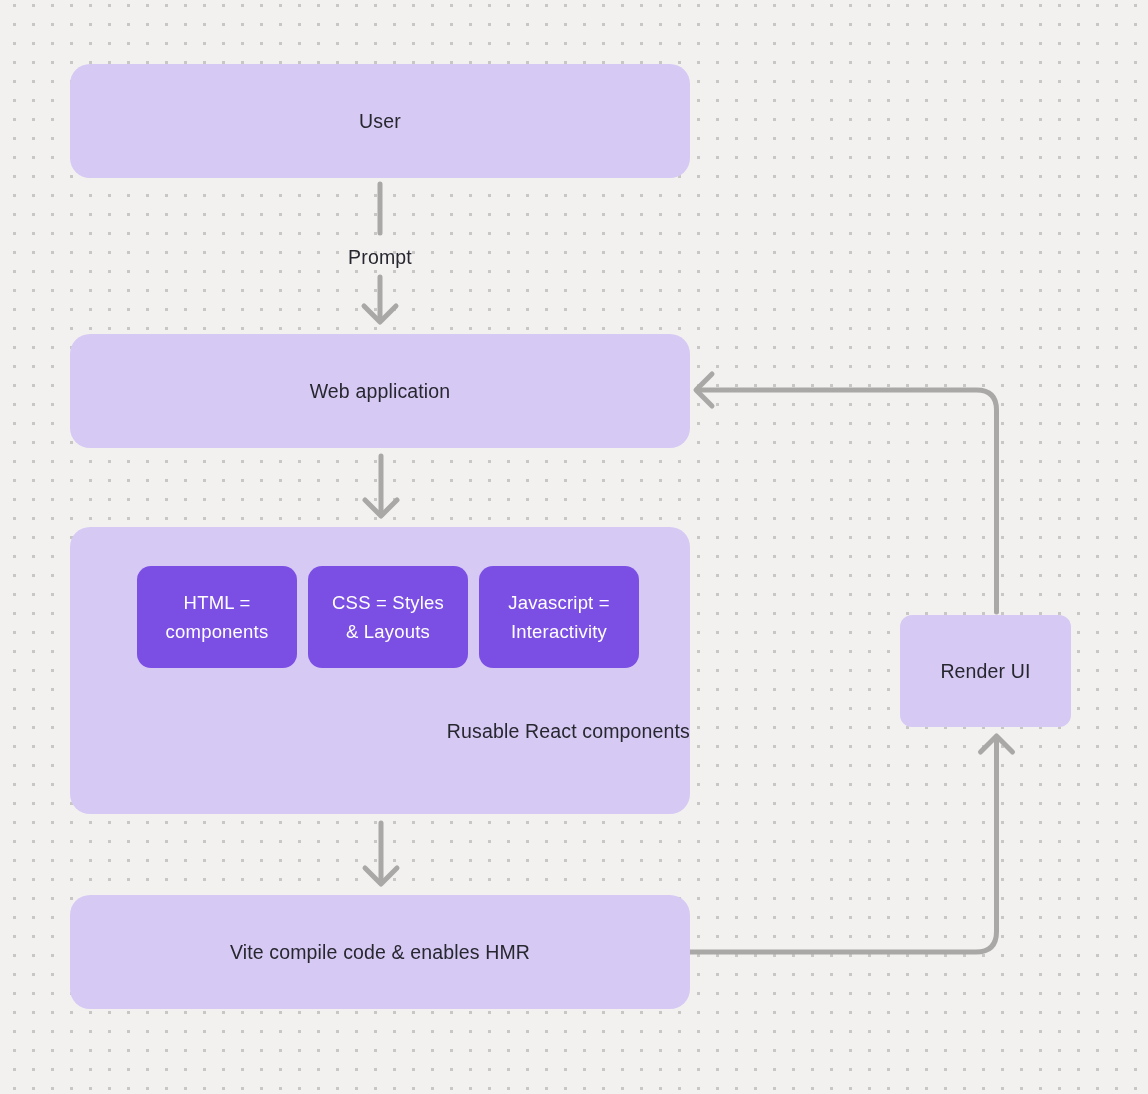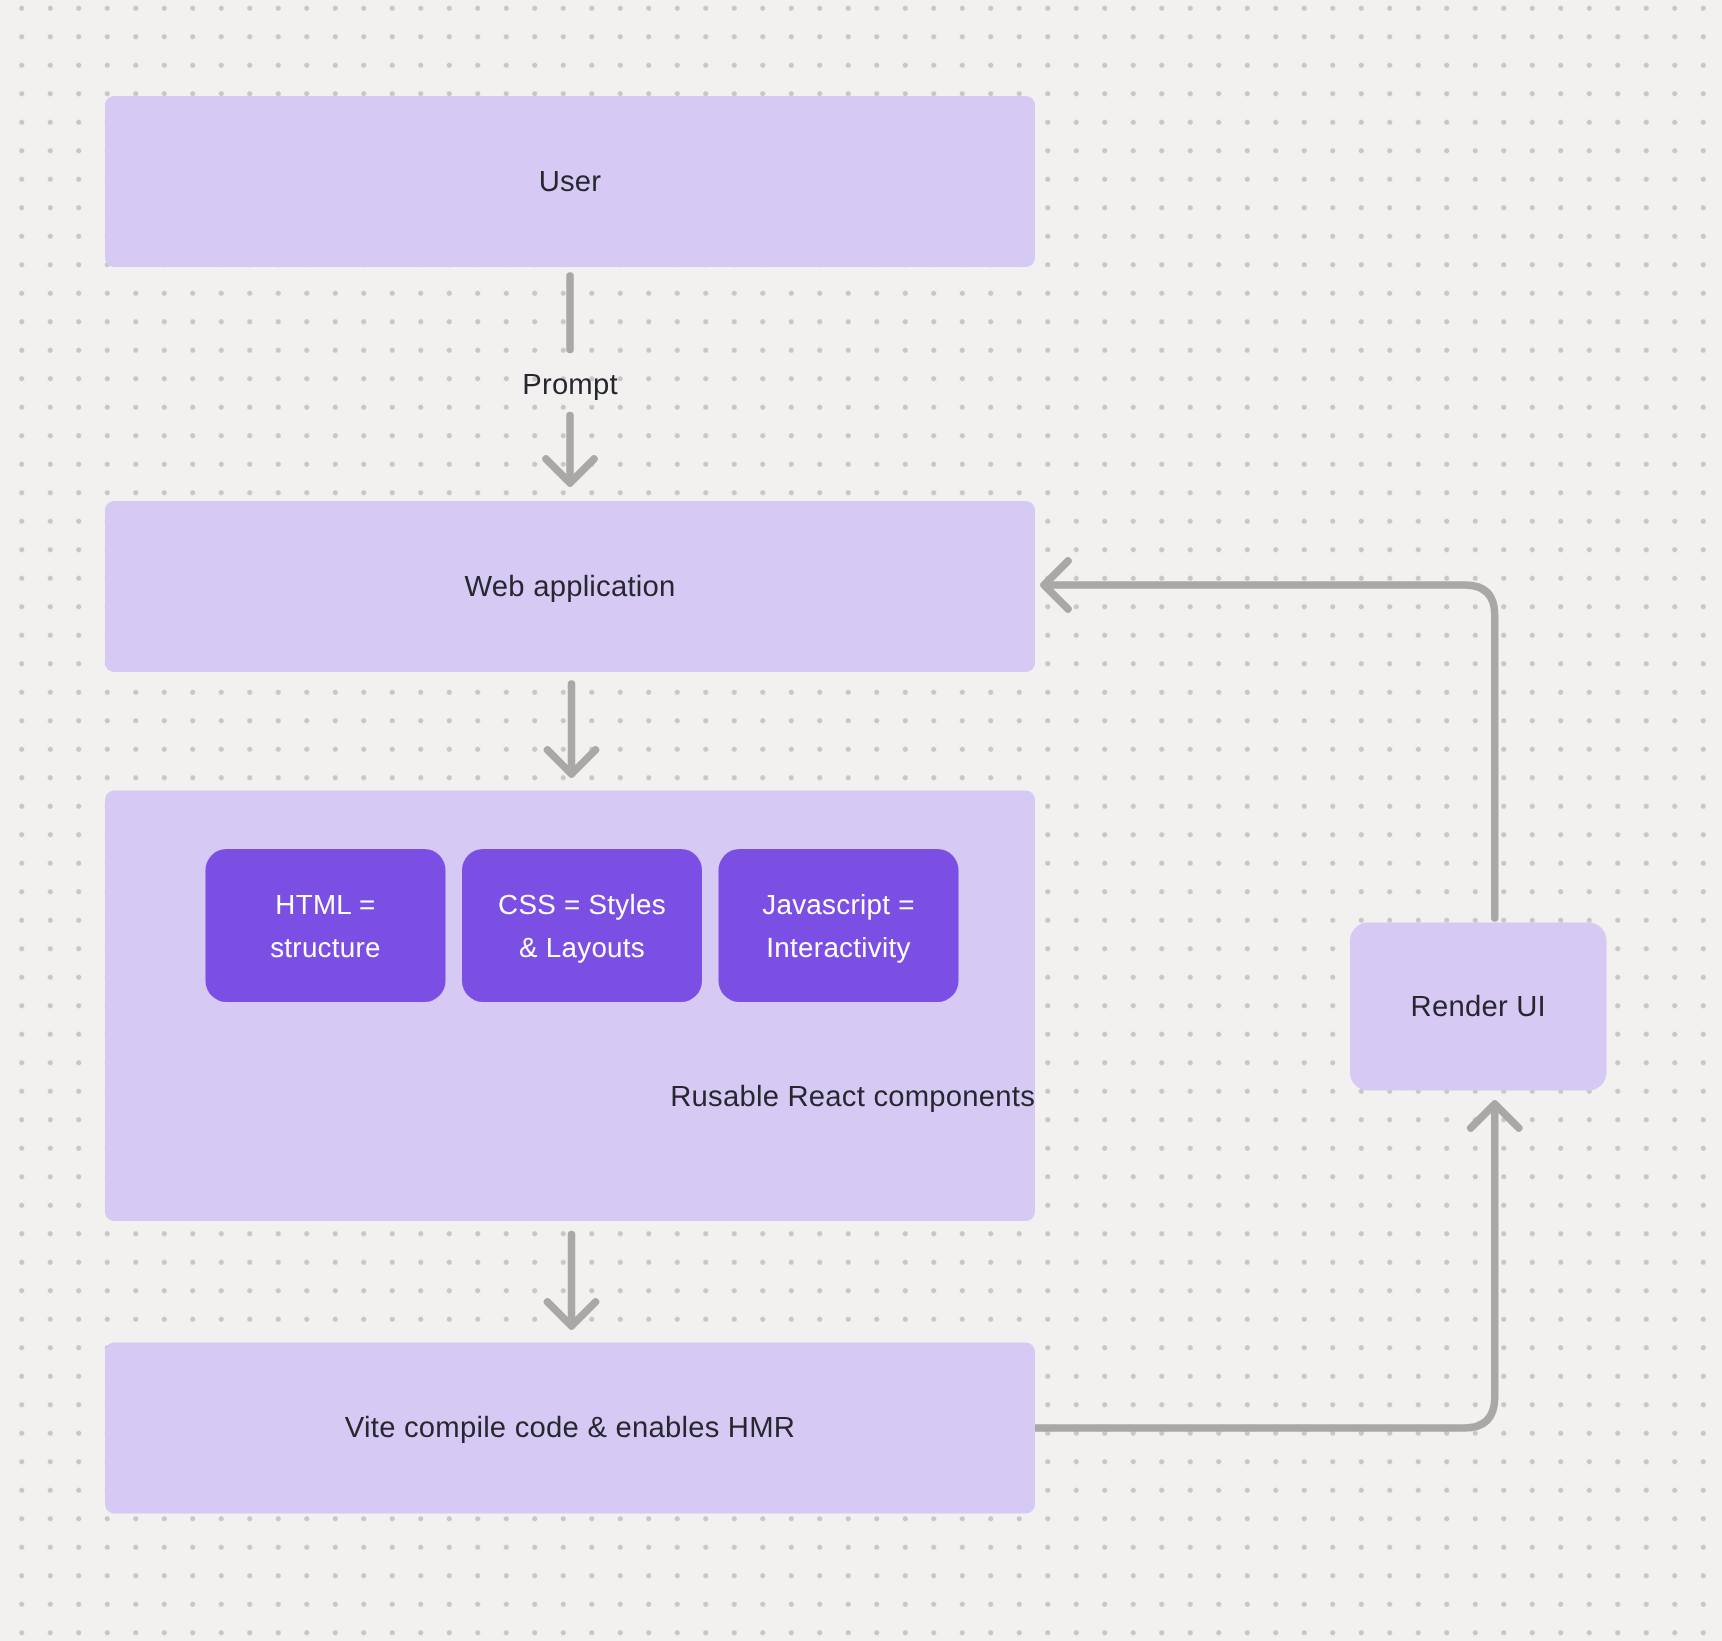--- a/index.html
+++ b/index.html
@@ -26,21 +26,21 @@
     fill: none;
     stroke: #a9a8a6;
     stroke-width: 5;
     stroke-linecap: round;
     stroke-linejoin: round;
   }
 
   .node {
     position: absolute;
     background: #d6c9f4;
-    border-radius: 6px;
+    border-radius: 20px;
     display: flex;
     align-items: center;
     justify-content: center;
     font-size: 19.5px;
     font-weight: 500;
     color: #27272f;
     letter-spacing: 0.15px;
   }
   .node-user          { left: 70px;  top: 64px;  width: 620px; height: 114px; }
   .node-webapp        { left: 70px;  top: 334px; width: 620px; height: 114px; }
@@ -135,21 +135,21 @@
   <div class="edge-label">Prompt</div>
 
   <div class="node node-webapp">
     <span>Web application</span>
   </div>
 
   <div class="node node-components"></div>
 
   <div class="chip chip-html">
     <span>HTML =</span>
-    <span>structure</span>
+    <span>components</span>
   </div>
   <div class="chip chip-css">
     <span>CSS = Styles</span>
     <span>&amp; Layouts</span>
   </div>
   <div class="chip chip-js">
     <span>Javascript =</span>
     <span>Interactivity</span>
   </div>
 

